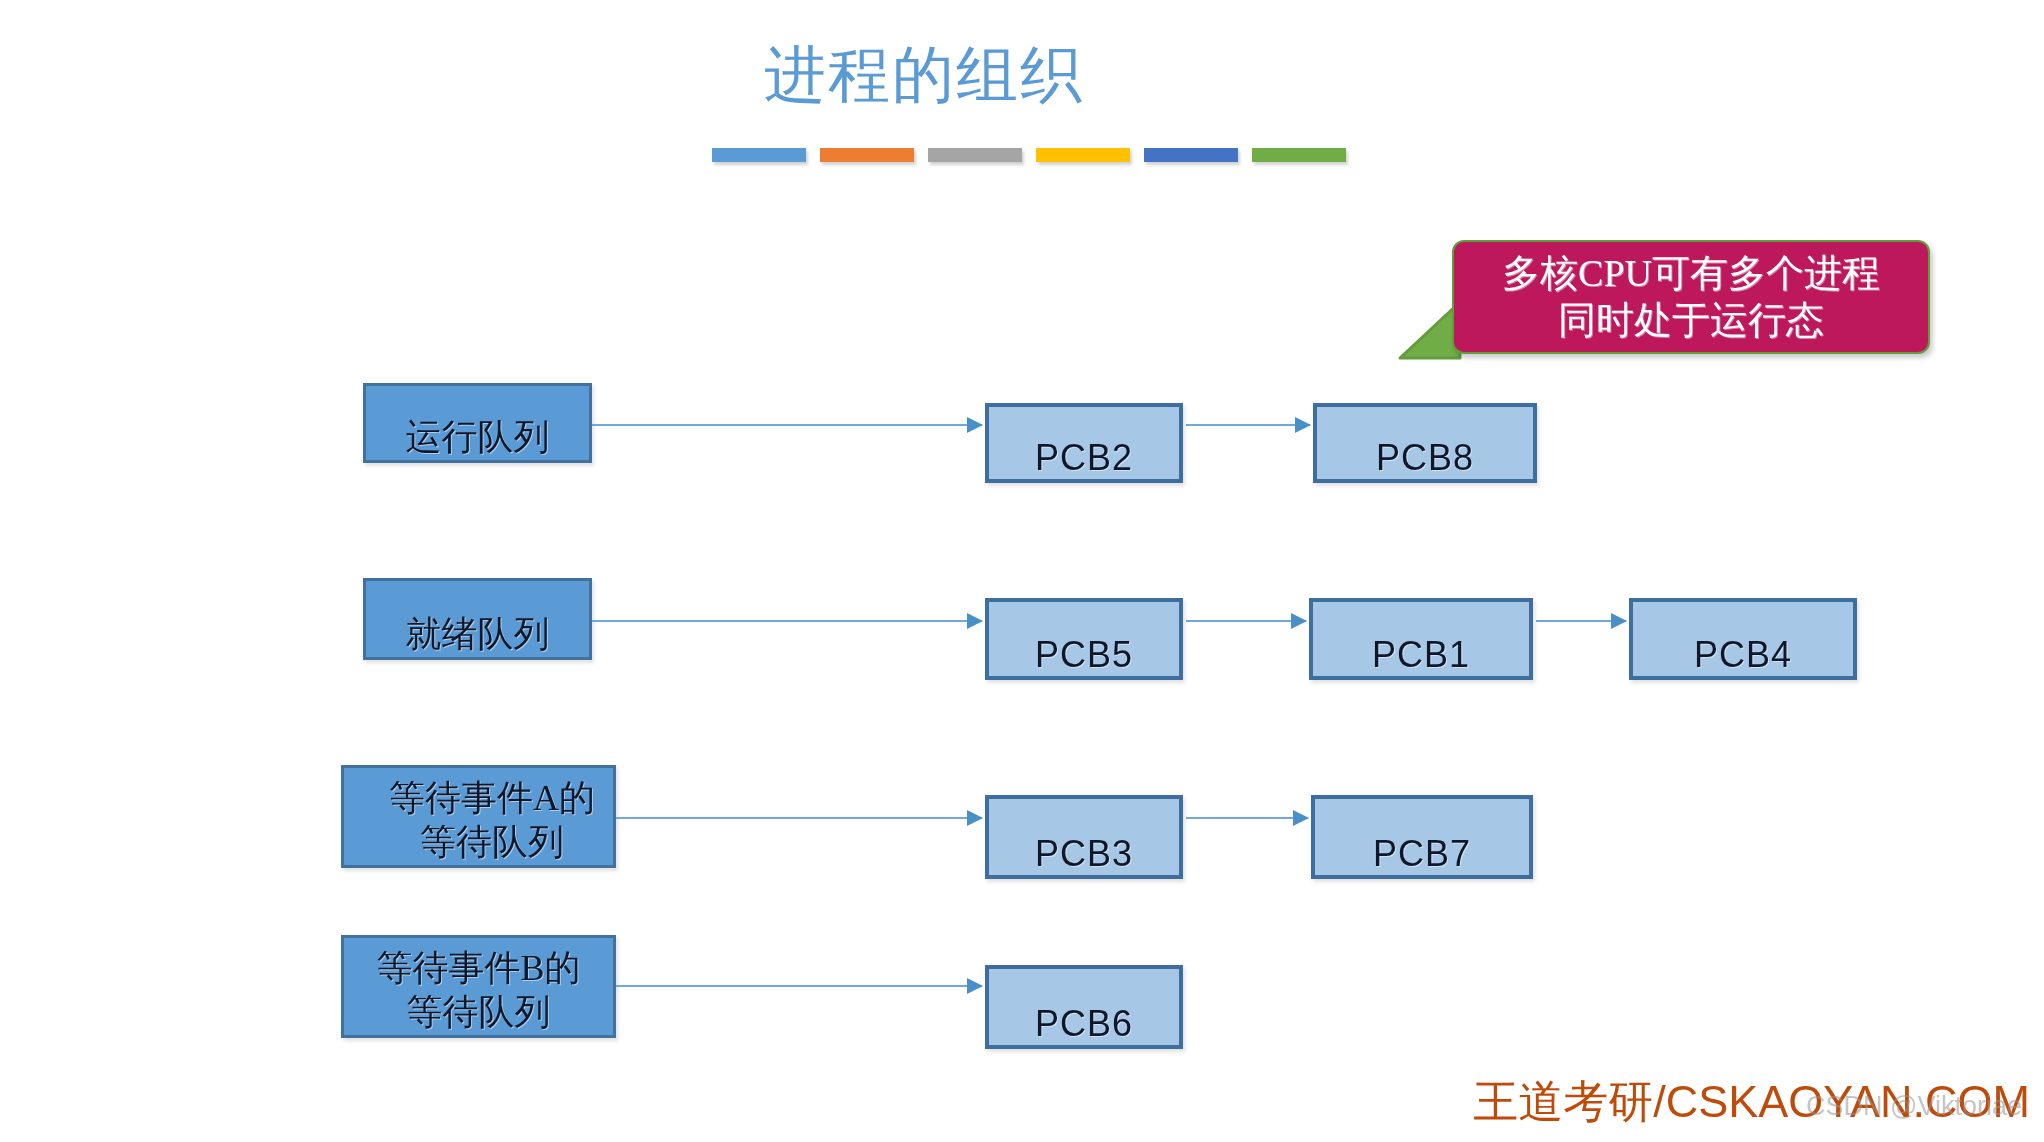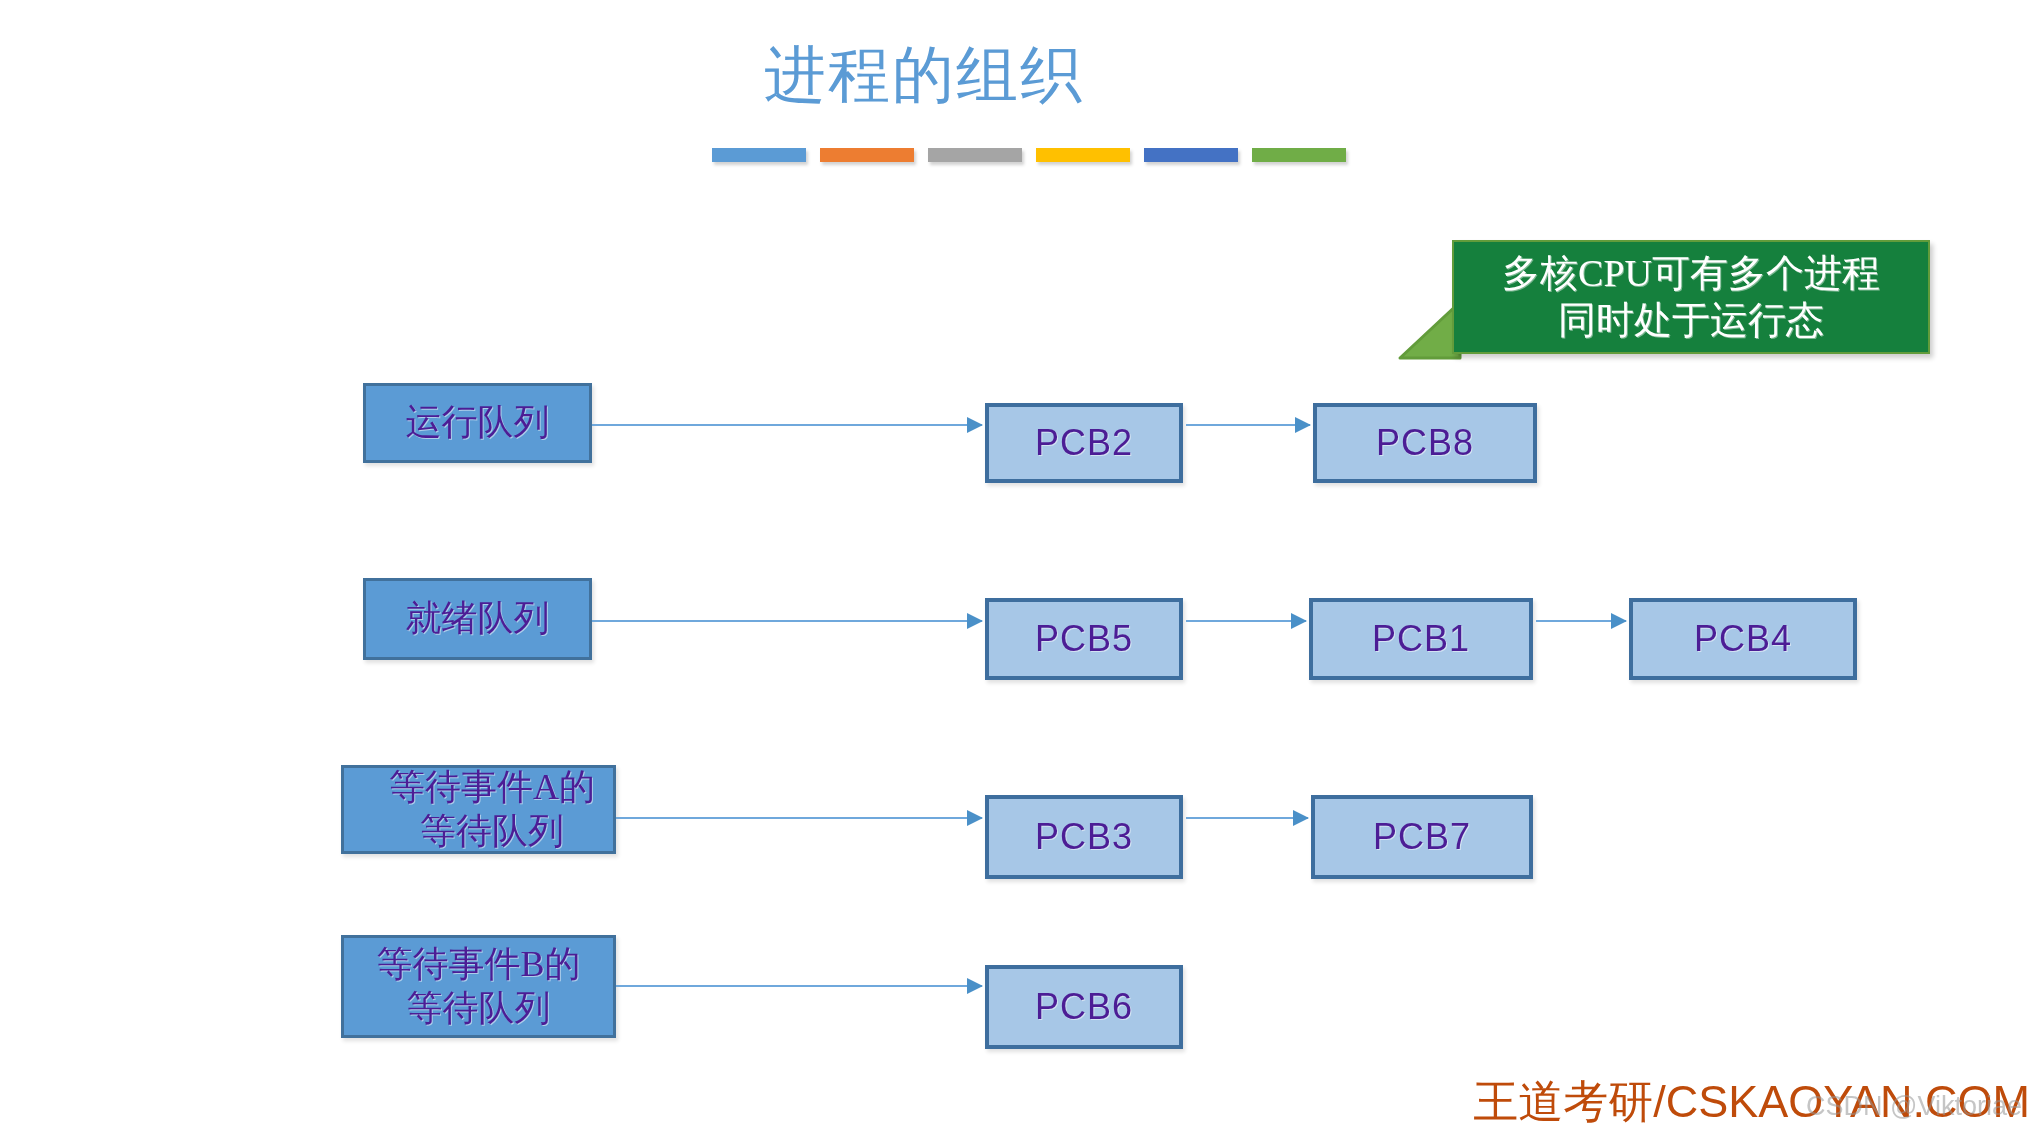--- a/index.html
+++ b/index.html
@@ -47,23 +47,23 @@
     box-shadow: 2px 3px 3px rgba(0,0,0,0.18);
   }
 
   
   #callout {
     position: absolute;
     left: 1452px;
     top: 240px;
     width: 478px;
     height: 114px;
-    background: #15803d;
+    background: #be185d;
     border: 2px solid #629C3B;
-    border-radius: 0;
+    border-radius: 12px;
     box-shadow: 3px 4px 5px rgba(0,0,0,0.20);
     display: flex;
     align-items: center;
     justify-content: center;
     box-sizing: border-box;
   }
   #callout .callout-text {
     font-family: "Liberation Serif", "DejaVu Serif", serif;
     color: #ffffff;
     font-size: 38px;
@@ -84,23 +84,23 @@
   .row {
     position: absolute;
     left: 0;
     width: 2044px;
     height: 0;
   }
   .box {
     position: absolute;
     box-sizing: border-box;
     display: flex;
-    align-items: center;
+    align-items: flex-end;
     justify-content: center;
-    color: #4c1d95;
+    color: #0f172a;
     text-align: center;
     text-shadow: 1px 1px 0 rgba(255,255,255,0.5);
     box-shadow: 2px 3px 4px rgba(0,0,0,0.12);
   }
   .queue-box {
     background: #5B9BD5;
     border: 3px solid #41719C;
     font-family: "Liberation Serif", "DejaVu Serif", serif;
     font-size: 36px;
     line-height: 1.22;
@@ -205,21 +205,21 @@
     <div class="box pcb-box" style="left:1309px; top:578px; width:224px; height:82px;">
       <span>PCB1</span>
     </div>
     <div class="arrow" style="left:1536px; top:620px; width:90px;"></div>
     <div class="box pcb-box" style="left:1629px; top:578px; width:228px; height:82px;">
       <span>PCB4</span>
     </div>
   </div>
 
   <div class="row">
-    <div class="box queue-box" style="left:341px; top:765px; width:275px; height:89px;padding-left:27px;">
+    <div class="box queue-box" style="left:341px; top:765px; width:275px; height:103px;padding-left:27px;">
       <span>等待事件A的
 等待队列</span>
     </div>
     <div class="arrow" style="left:616px; top:817px; width:366px;"></div>
     <div class="box pcb-box" style="left:985px; top:775px; width:198px; height:84px;">
       <span>PCB3</span>
     </div>
     <div class="arrow" style="left:1186px; top:817px; width:122px;"></div>
     <div class="box pcb-box" style="left:1311px; top:775px; width:222px; height:84px;">
       <span>PCB7</span>

